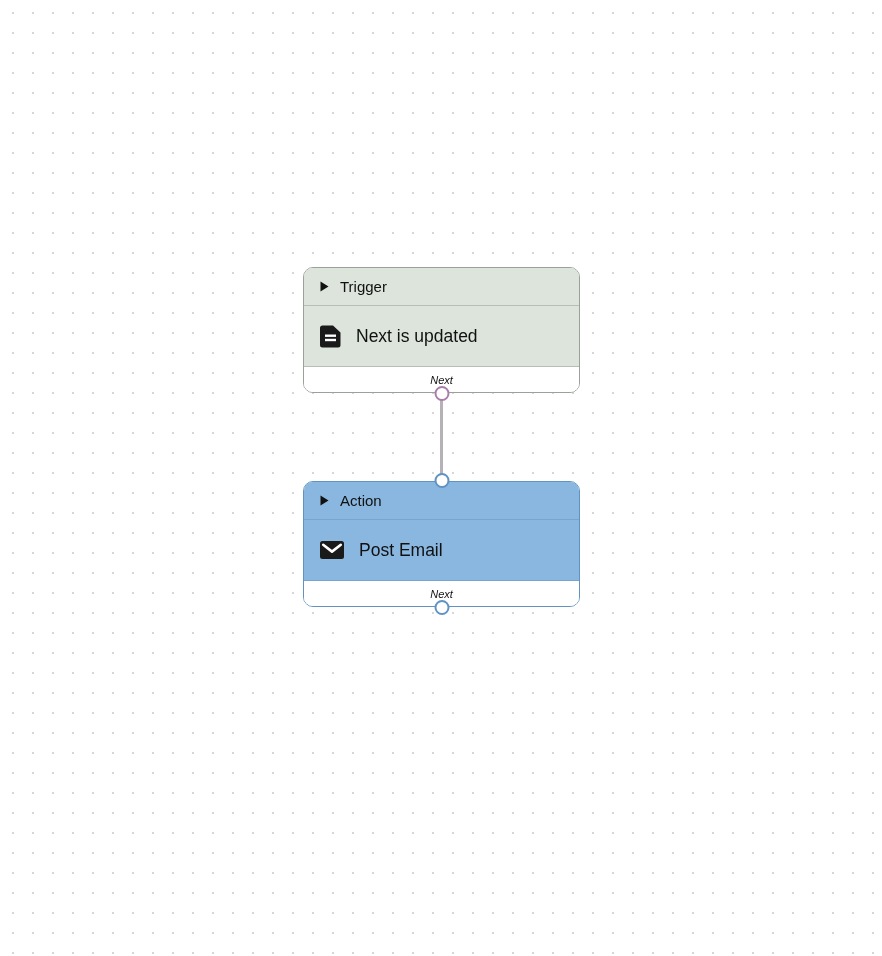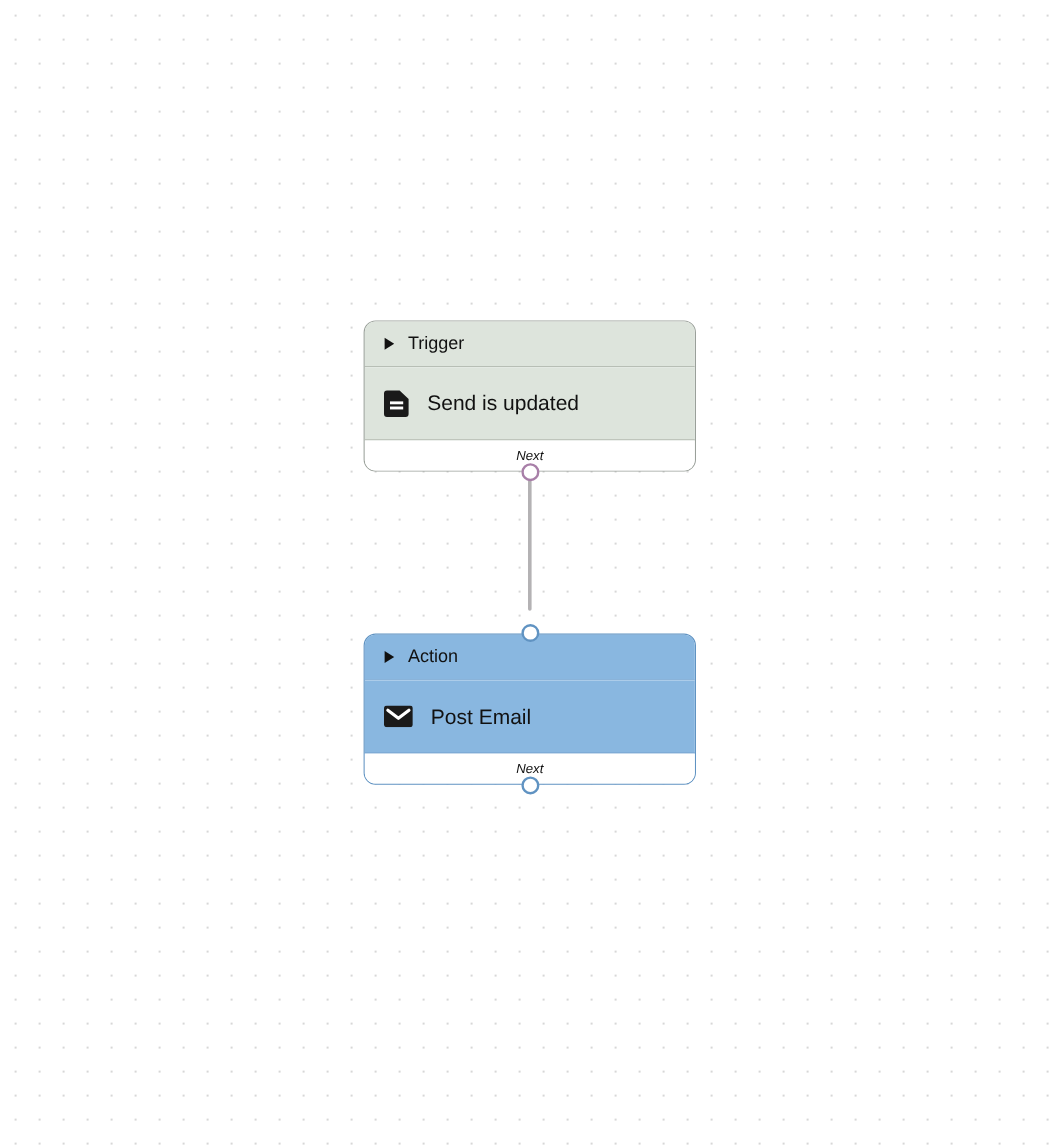--- a/index.html
+++ b/index.html
@@ -33,21 +33,21 @@
     left: 303px;
     width: 277px;
     box-sizing: border-box;
     border: 1.5px solid var(--border);
     border-radius: 10px;
     background: #ffffff;
     z-index: 2;
     text-align: right;
   }
   .node.trigger { top: 267px; }
-  .node.action  { top: 528px; }
+  .node.action  { top: 481px; }
   .node-header {
     height: 37px;
     display: flex;
     align-items: center;
     gap: 11px;
     padding: 0 16px;
     background: var(--bg);
     border-bottom: 1px solid var(--sep);
     border-radius: 8.5px 8.5px 0 0;
     font-size: 15px;
@@ -112,21 +112,21 @@
       <span>Trigger</span>
     </div>
     <div class="node-body">
       <span class="body-icon">
         <svg width="21" height="23" viewBox="0 0 21 23">
           <path d="M2.5 0.5 H13 L20.5 7.5 V20 a2.5 2.5 0 0 1 -2.5 2.5 H2.5 A2.5 2.5 0 0 1 0 20 V3 A2.5 2.5 0 0 1 2.5 0.5 Z" fill="#1a1a1a"></path>
           <rect x="5" y="9.5" width="11" height="2.4" fill="#ffffff"></rect>
           <rect x="5" y="13.8" width="11" height="2.4" fill="#ffffff"></rect>
         </svg>
       </span>
-      <span>Send is updated</span>
+      <span>Next is updated</span>
     </div>
     <div class="node-footer">
       <span>Next</span>
     </div>
     <div class="port out"></div>
   </div>
 
   <div class="node action" style="--bg: #89b7e0; --border: #6093c2; --sep: #77a5d0; --port: #6093c2;">
     <div class="port in"></div>
     <div class="node-header">

